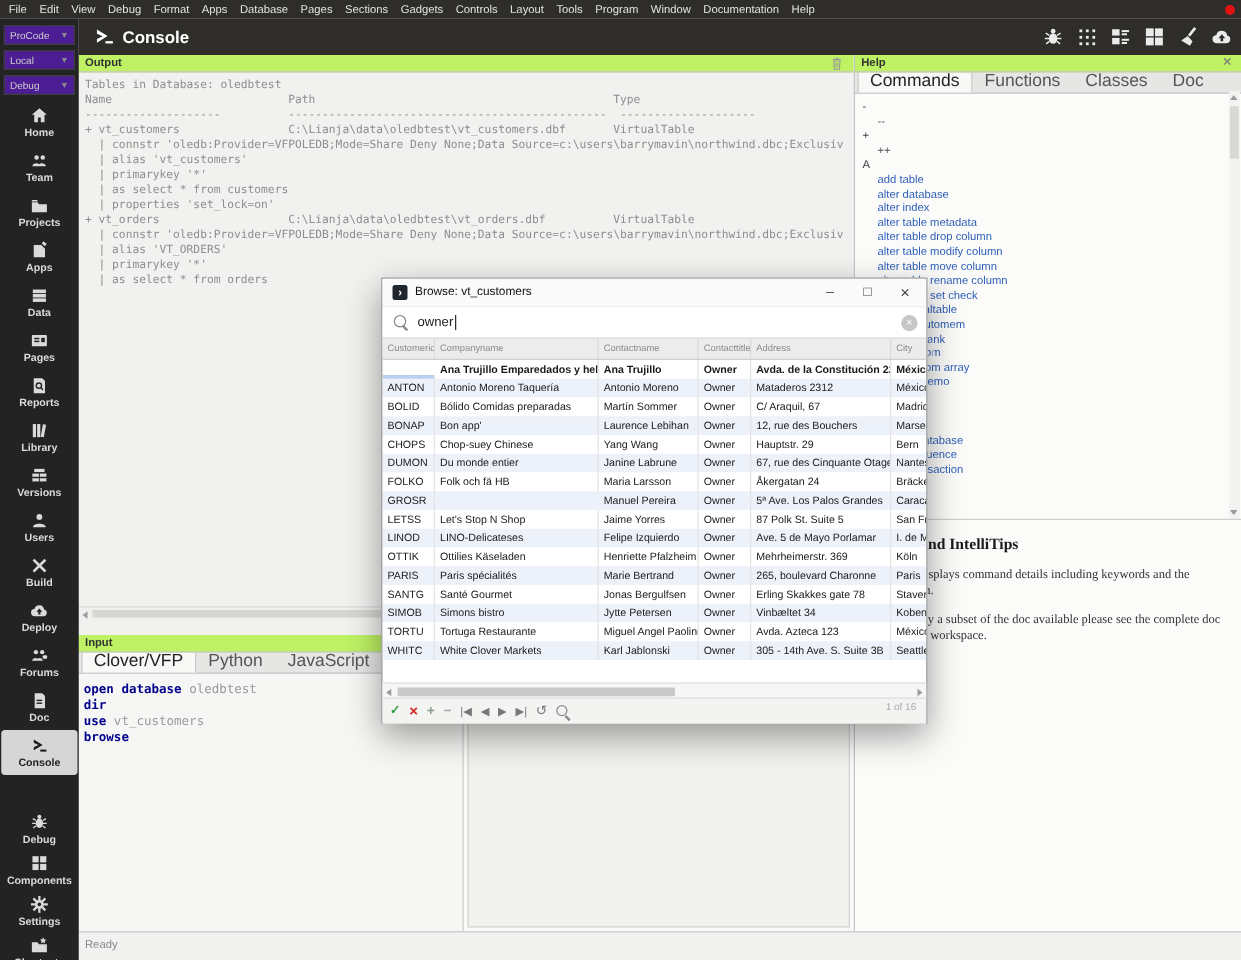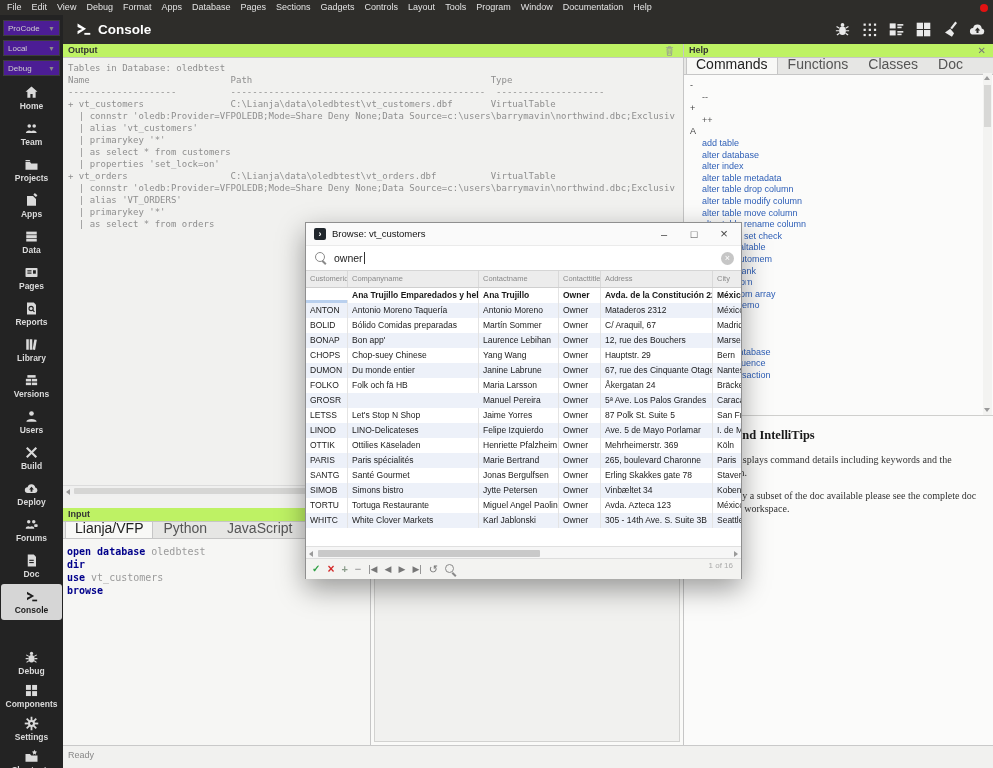--- a/index.html
+++ b/index.html
@@ -447,21 +447,21 @@
       <span class="hs-arrow left" style="left:3px;"></span>
       <span class="hs-thumb" style="left:11px;width:515px;"></span>
     </div>
   </div>
 
   <div id="input-panel">
     <div class="panel-header">
       <span>Input</span>
     </div>
     <div class="tabs-row" id="input-tabs">
-        <span class="tab active">Lianja/VFP</span>
+        <span class="tab active">Clover/VFP</span>
         <span class="tab">Python</span>
         <span class="tab">JavaScript</span>
         <span class="tab">PHP</span>
         <span class="tab">ODBC</span>
       </div>
     <div id="input-code">
         <div class="code-line"><span class="kw">open database</span><span class="ident"> oledbtest</span></div>
         <div class="code-line"><span class="kw">dir</span></div>
         <div class="code-line"><span class="kw">use</span><span class="ident"> vt_customers</span></div>
         <div class="code-line"><span class="kw">browse</span></div>

